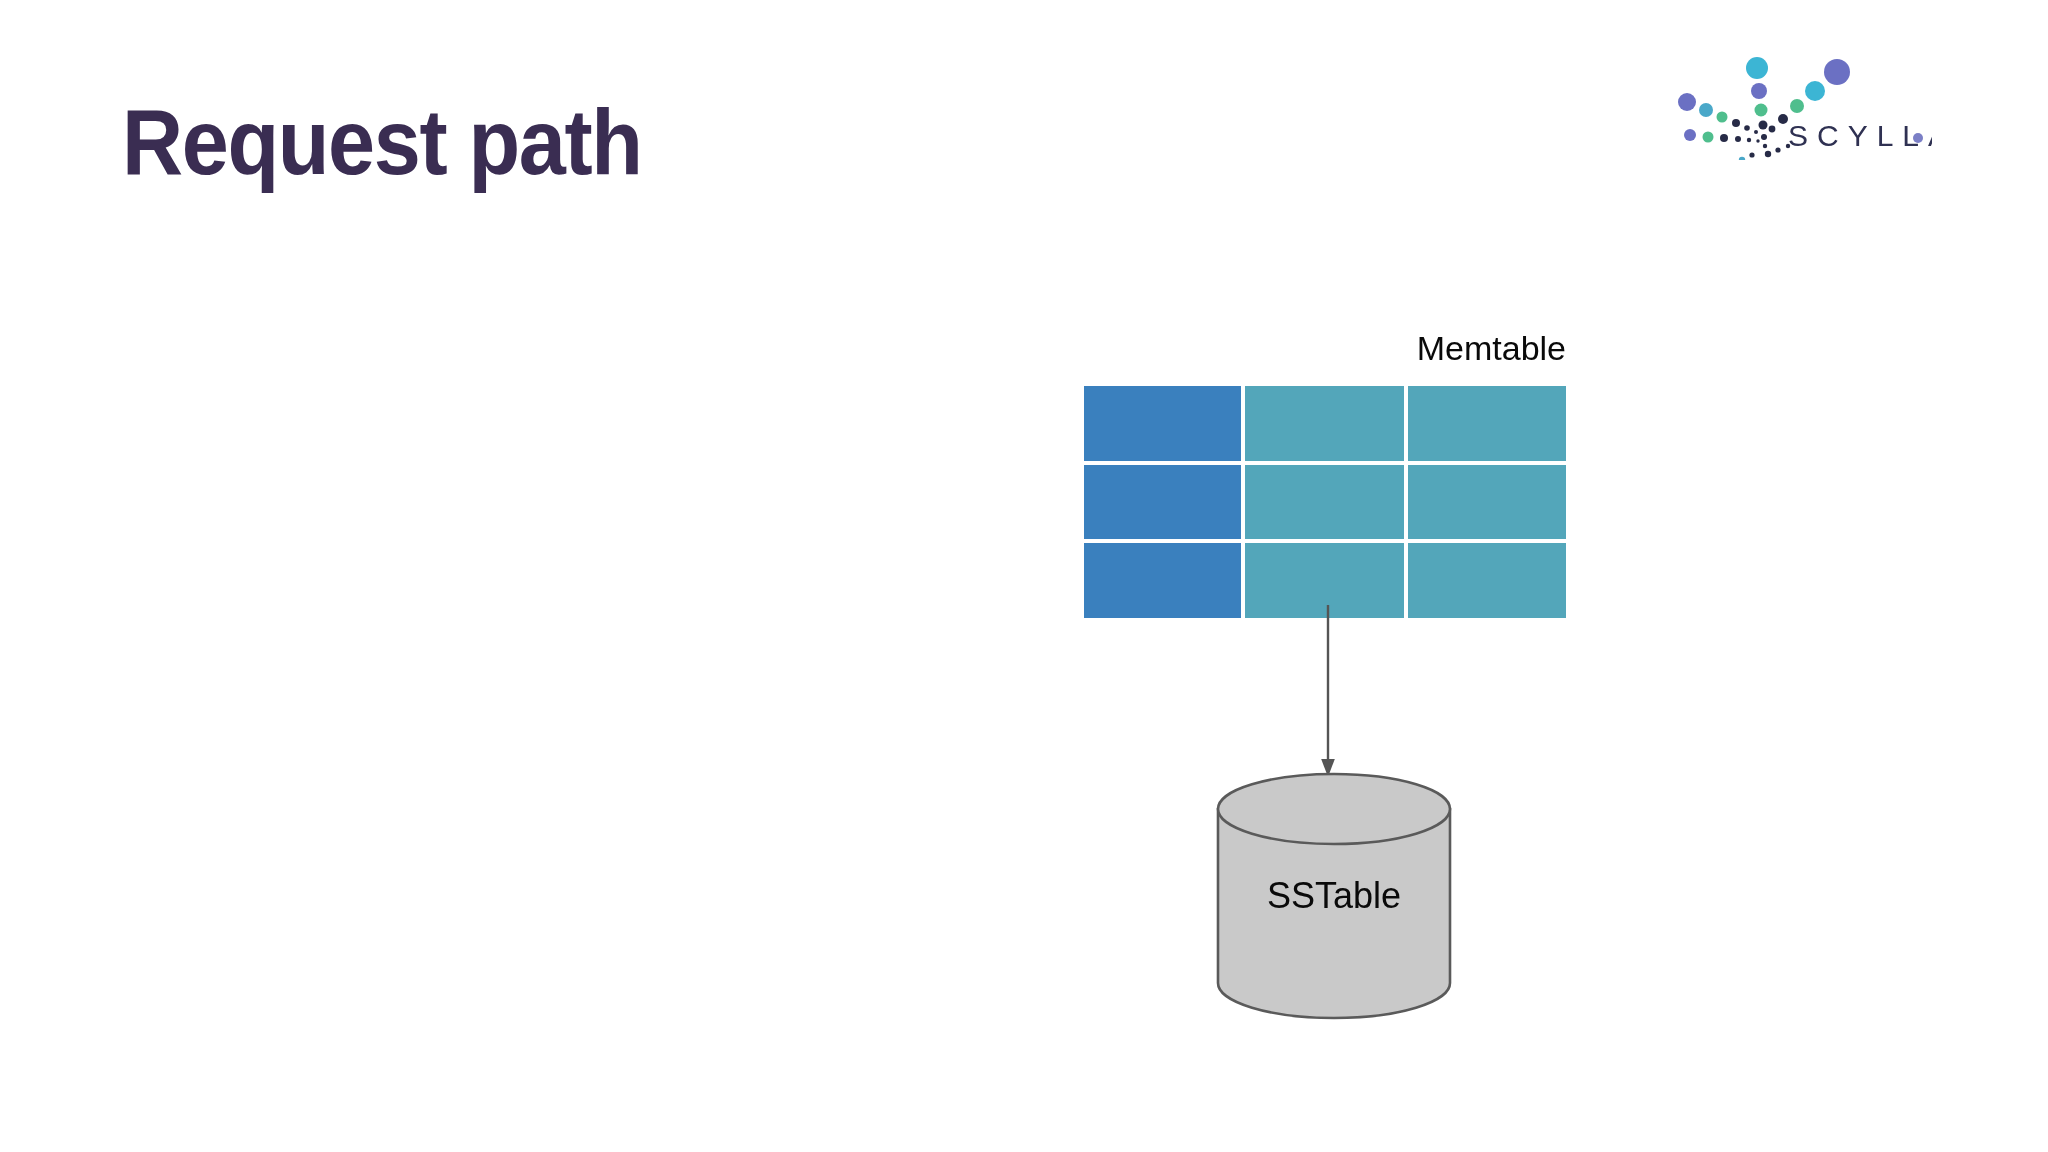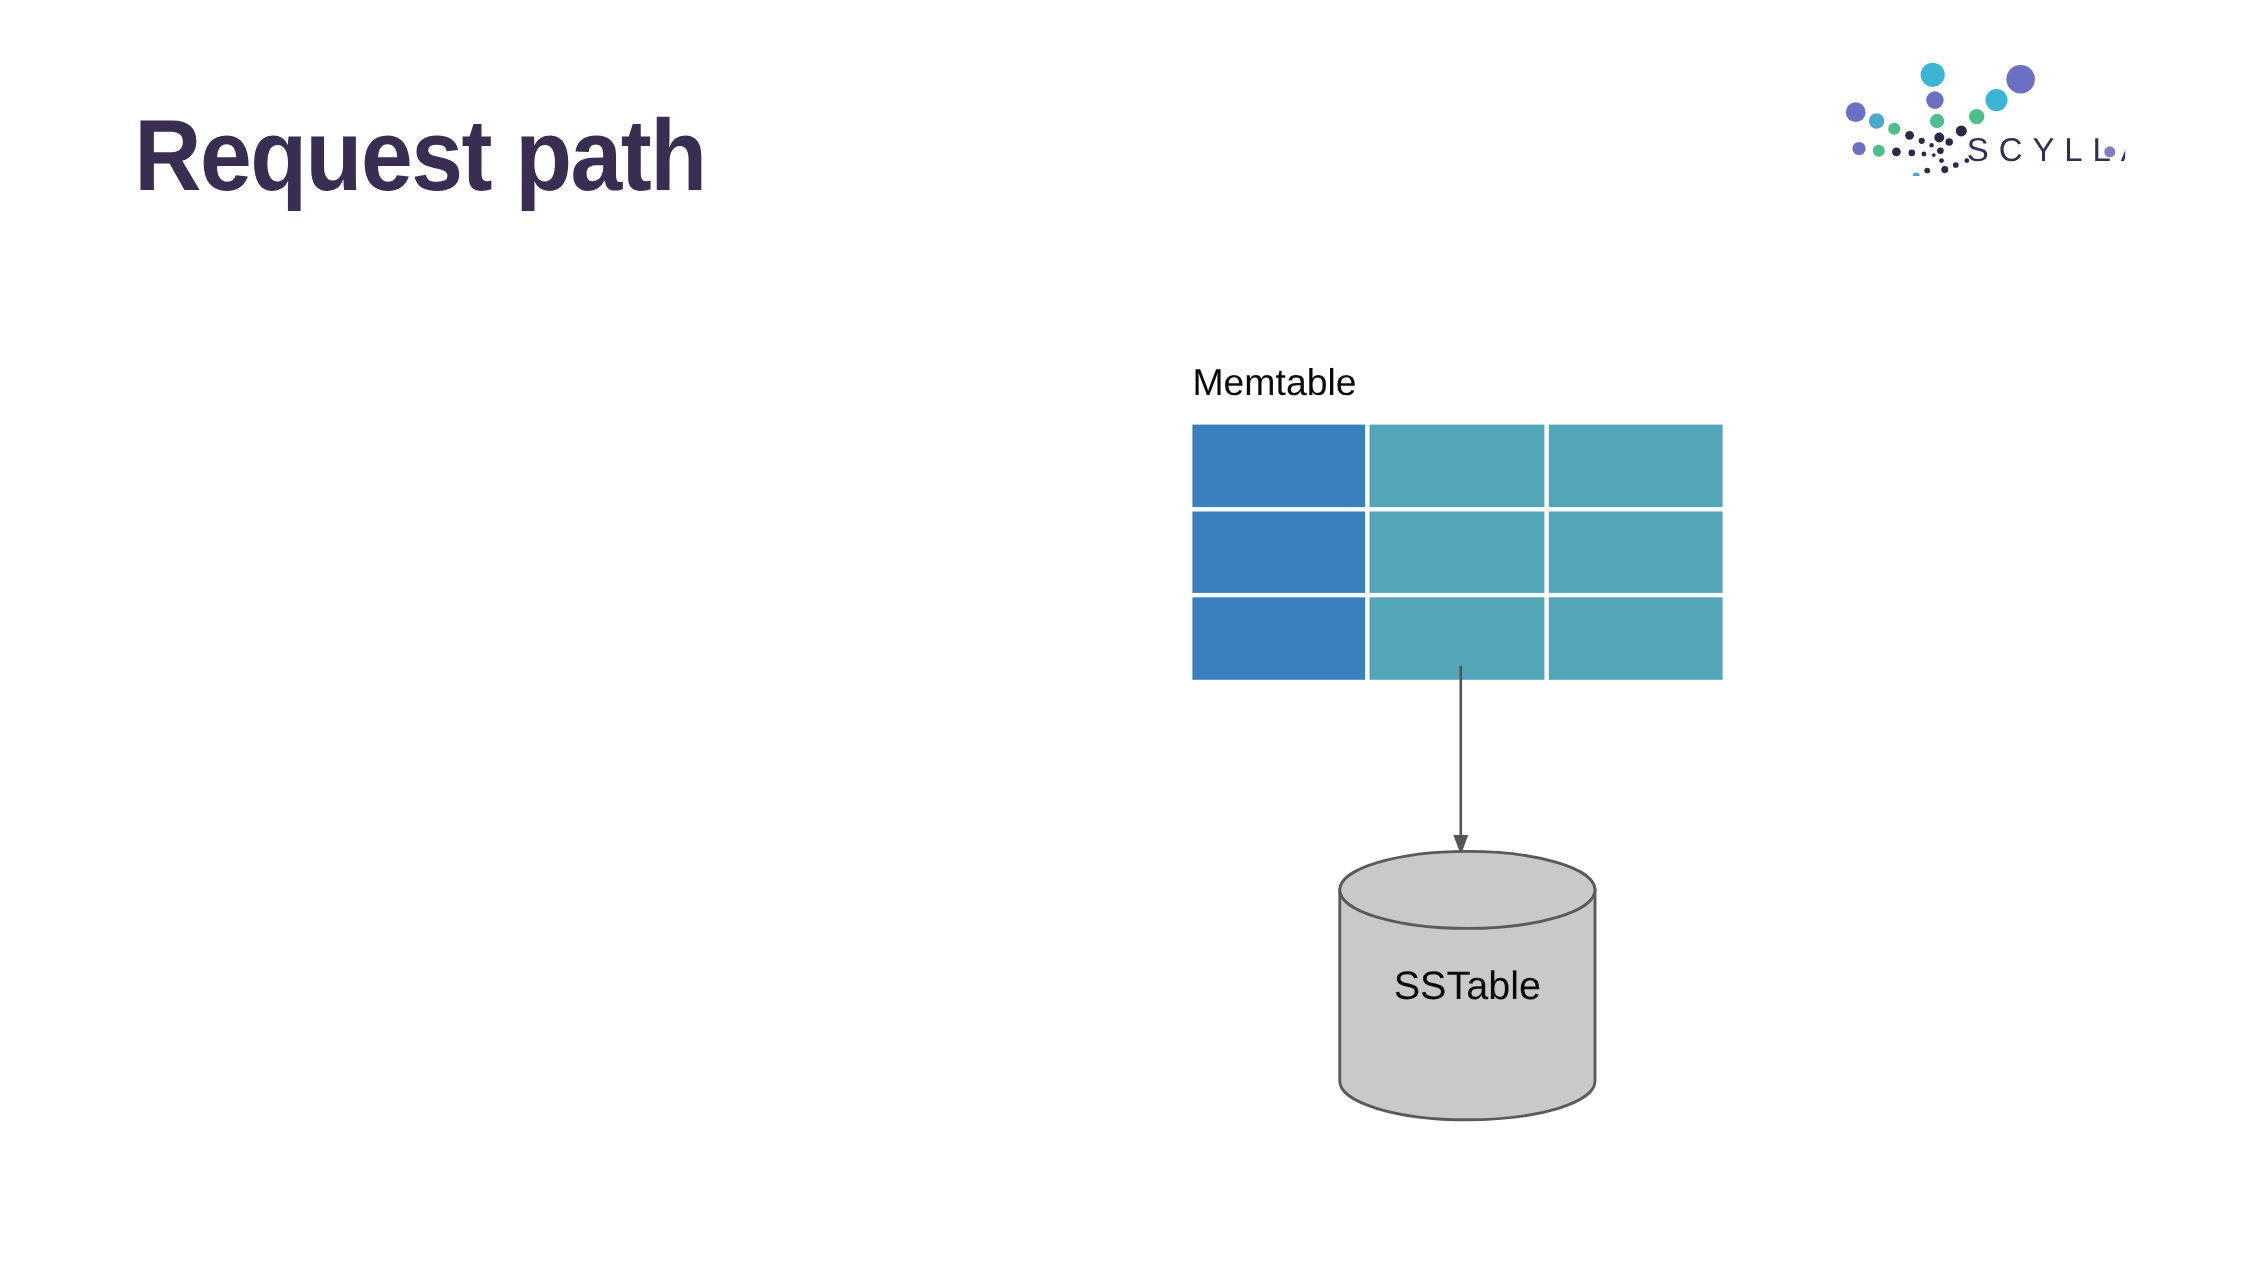--- a/index.html
+++ b/index.html
@@ -46,21 +46,21 @@
   #memtable-group {
     position: absolute;
     left: 1084px;
     top: 330px;
   }
   #memtable-label {
     position: absolute;
     left: 0;
     top: 0;
     width: 482px;
-    text-align: left;
+    text-align: right;
     font-family: "Liberation Sans", sans-serif;
     font-size: 34px;
     color: #0a0a0a;
     line-height: 1.1;
     white-space: nowrap;
   }
   #memtable-grid {
     position: absolute;
     left: 0;
     top: 56px;

